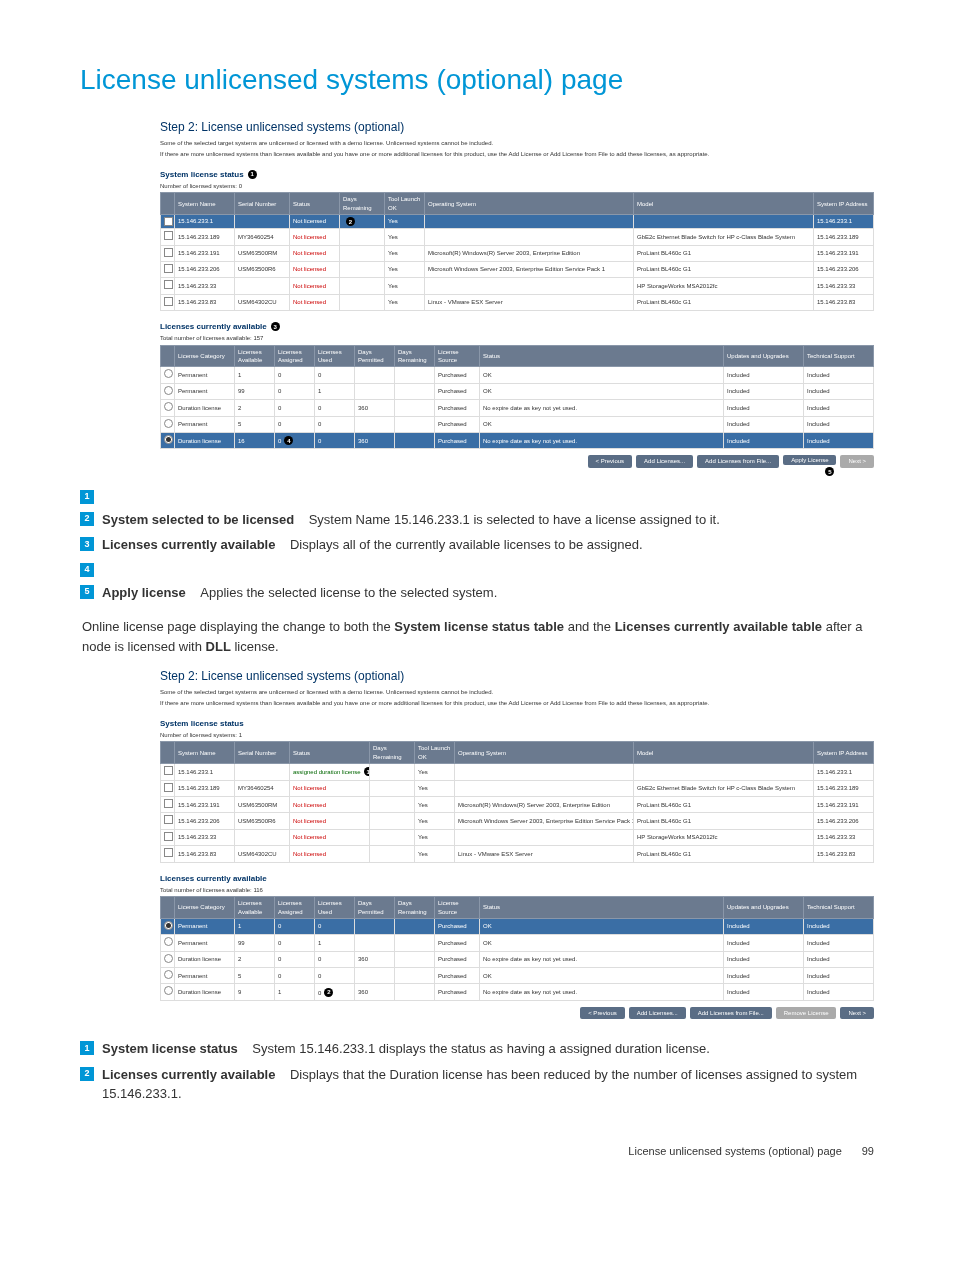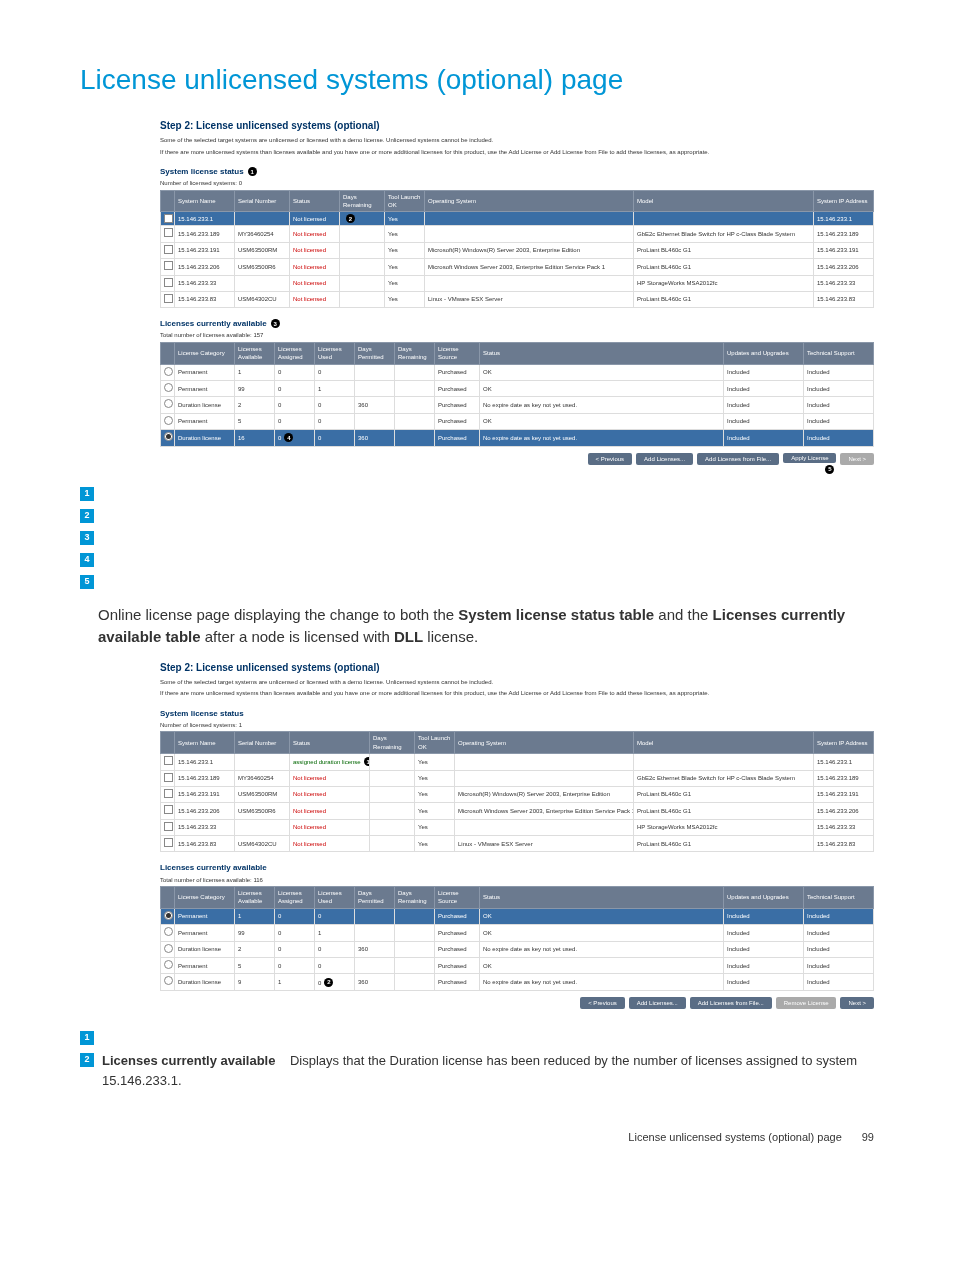--- a/index.html
+++ b/index.html
@@ -17,22 +17,22 @@
     font-weight: normal;
     font-size: 28px;
     margin: 0 0 20px 0;
   }
   .screenshot {
     margin: 10px 0 20px 80px;
     font-size: 7px;
   }
   .step-title {
     color: #003366;
-    font-weight: bold;
-    font-size: 10px;
+    font-weight: normal;
+    font-size: 12px;
     margin-bottom: 3px;
   }
   .step-desc {
     font-size: 6px;
     color: #333;
     margin-bottom: 3px;
   }
   .section-title {
     color: #003366;
     font-weight: bold;
@@ -130,23 +130,23 @@
     font-weight: bold;
     display: flex;
     align-items: center;
     justify-content: center;
     margin-top: 2px;
   }
   .callout-text .bold {
     font-weight: bold;
   }
   .body-text {
-    font-size: 15px;
+    font-size: 13px;
     line-height: 1.5;
-    margin: 12px 18px;
+    margin: 12px 2px;
   }
   .footer {
     display: flex;
     justify-content: flex-end;
     gap: 20px;
     font-size: 11px;
     margin-top: 40px;
   }
   .checkbox { display:inline-block;width:7px;height:7px;border:1px solid #888;background:#fff;font-size:5px;text-align:center;line-height:6px; }
   .radio { display:inline-block;width:7px;height:7px;border:1px solid #888;border-radius:50%;background:#fff;position:relative; }
@@ -378,29 +378,32 @@
     <span class="btn gray">Next &gt;</span>
   </div>
 </div>
 
 <div class="callout-list" id="co1">
     <div class="callout-item">
       <div class="callout-num">1</div>
     </div>
     <div class="callout-item">
       <div class="callout-num">2</div>
+      <div class="callout-text"><span class="bold">System selected to be licensed</span>&nbsp;&nbsp;&nbsp;&nbsp;<span>System Name 15.146.233.1 is selected to have a license assigned to it.</span></div>
     </div>
     <div class="callout-item">
       <div class="callout-num">3</div>
+      <div class="callout-text"><span class="bold">Licenses currently available</span>&nbsp;&nbsp;&nbsp;&nbsp;<span>Displays all of the currently available licenses to be assigned.</span></div>
     </div>
     <div class="callout-item">
       <div class="callout-num">4</div>
     </div>
     <div class="callout-item">
       <div class="callout-num">5</div>
+      <div class="callout-text"><span class="bold">Apply license</span>&nbsp;&nbsp;&nbsp;&nbsp;<span>Applies the selected license to the selected system.</span></div>
     </div>
   </div>
 
 <div class="body-text">
   <span>Online license page displaying the change to both the </span><span class="bold" style="font-weight:bold">System license status table</span><span> and the </span><span class="bold" style="font-weight:bold">Licenses currently available table</span><span> after a node is licensed with </span><span class="bold" style="font-weight:bold">DLL</span><span> license.</span>
 </div>
 
 <div class="screenshot">
   <div class="step-title">Step 2: License unlicensed systems (optional)</div>
   <div class="step-desc">Some of the selected target systems are unlicensed or licensed with a demo license. Unlicensed systems cannot be included.</div>
@@ -614,20 +617,21 @@
     <span class="btn">Add Licenses...</span>
     <span class="btn">Add Licenses from File...</span>
     <span class="btn gray">Remove License</span>
     <span class="btn">Next &gt;</span>
   </div>
 </div>
 
 <div class="callout-list" id="co2">
     <div class="callout-item">
       <div class="callout-num">1</div>
+      <div class="callout-text"><span class="bold">System license status</span>&nbsp;&nbsp;&nbsp;&nbsp;<span>System 15.146.233.1 displays the status as having a assigned duration license.</span></div>
     </div>
     <div class="callout-item">
       <div class="callout-num">2</div>
       <div class="callout-text"><span class="bold">Licenses currently available</span>&nbsp;&nbsp;&nbsp;&nbsp;<span>Displays that the Duration license has been reduced by the number of licenses assigned to system 15.146.233.1.</span></div>
     </div>
   </div>
 
 <div class="footer">
   <span>License unlicensed systems (optional) page</span>
   <span>99</span>

